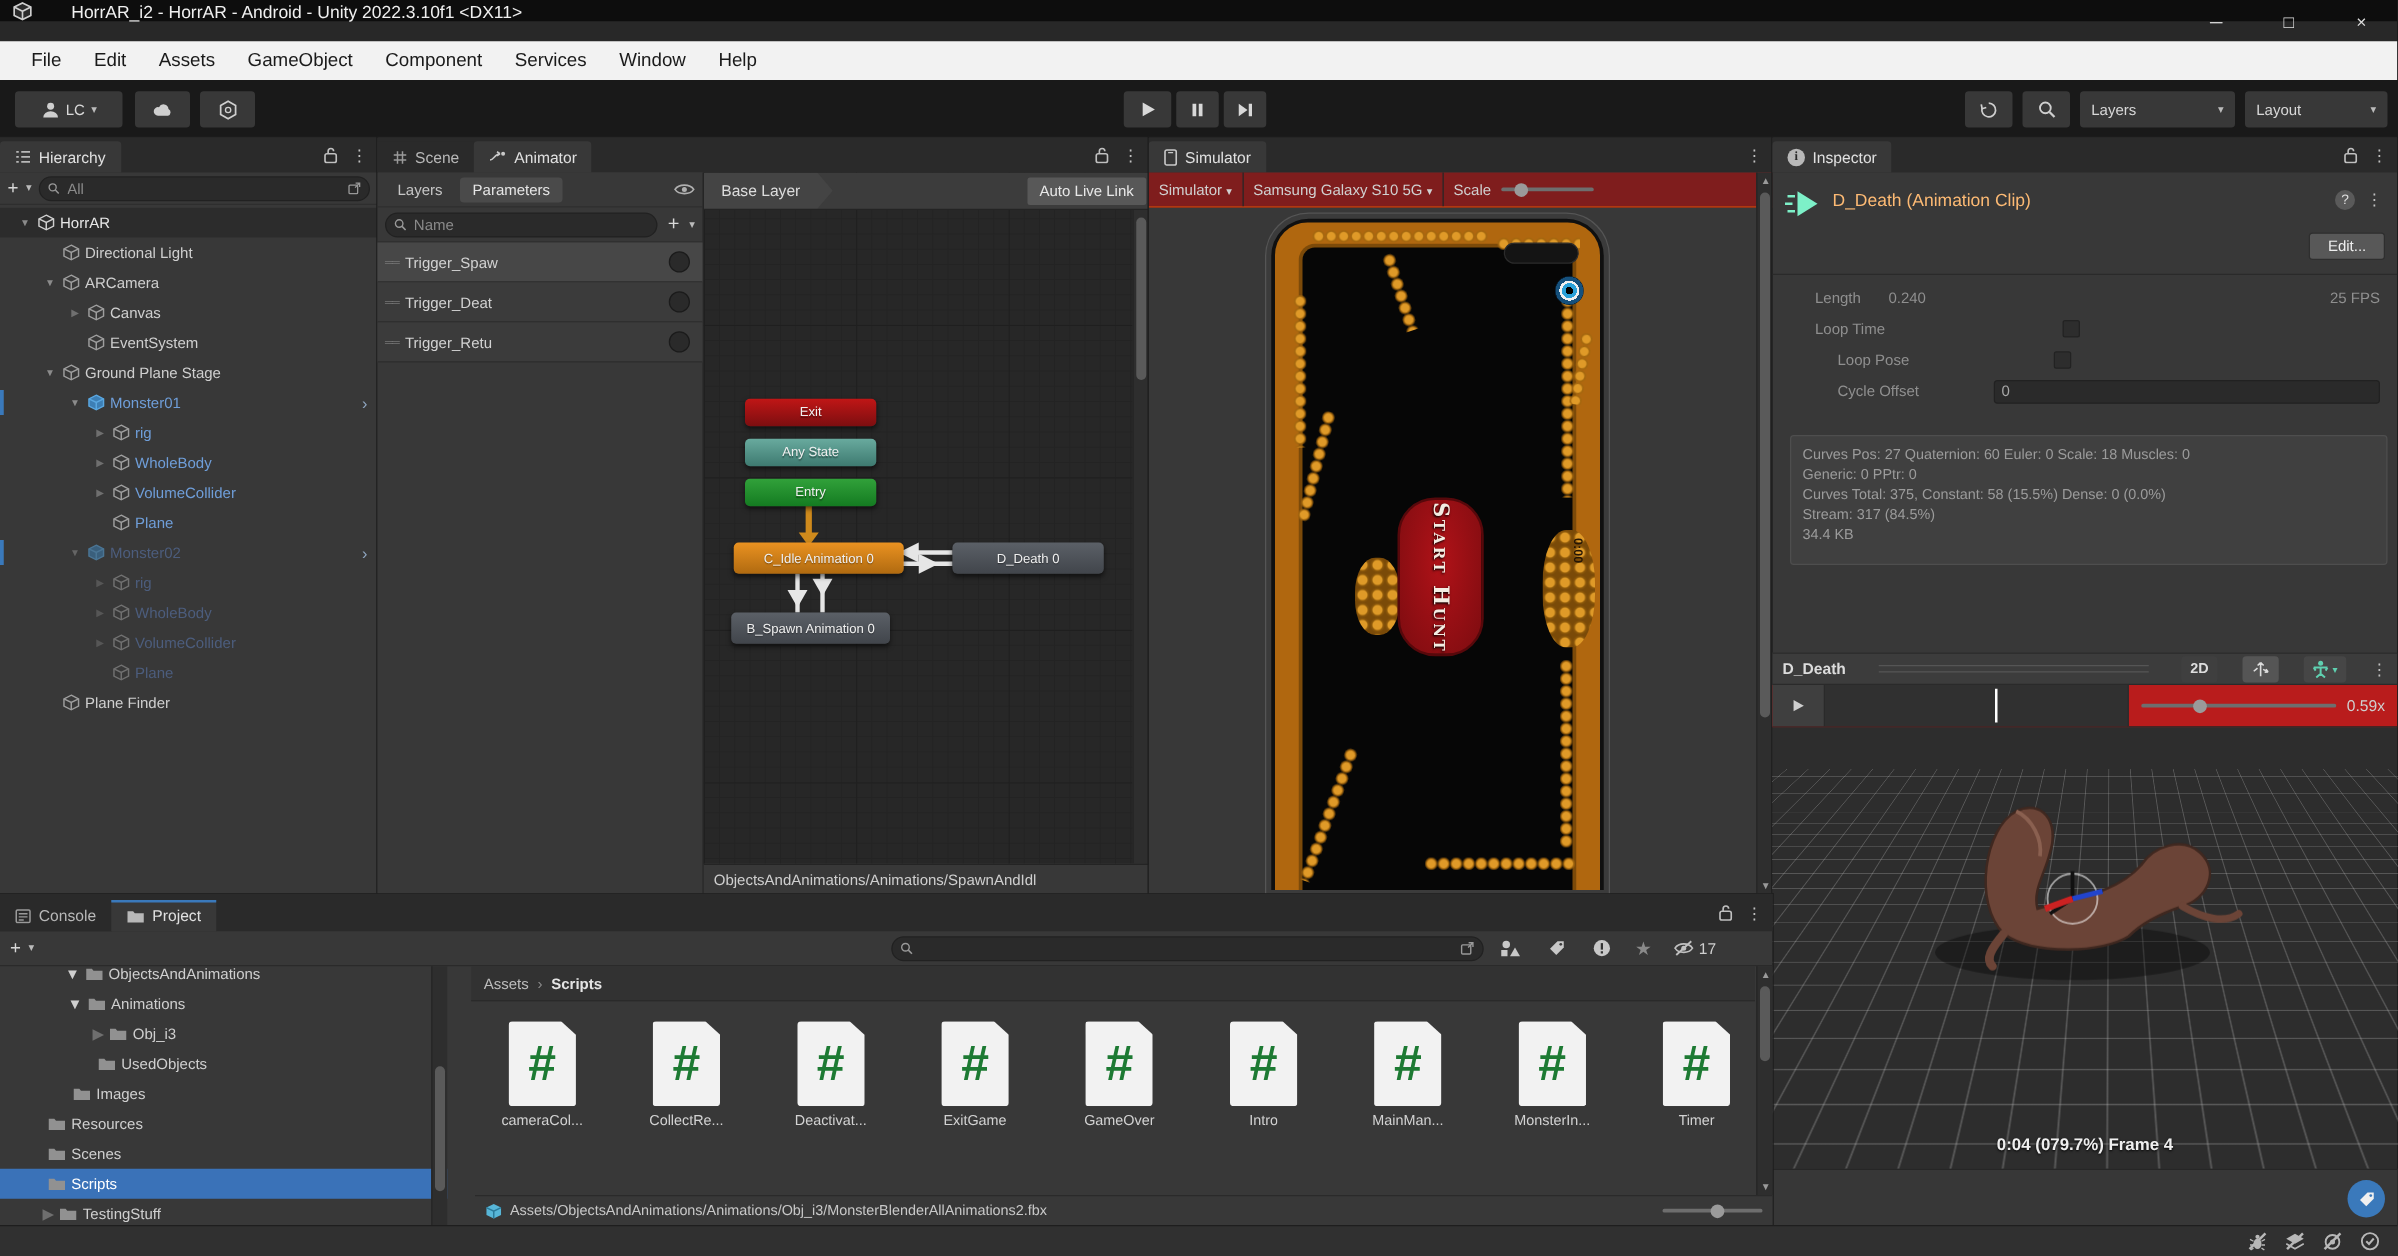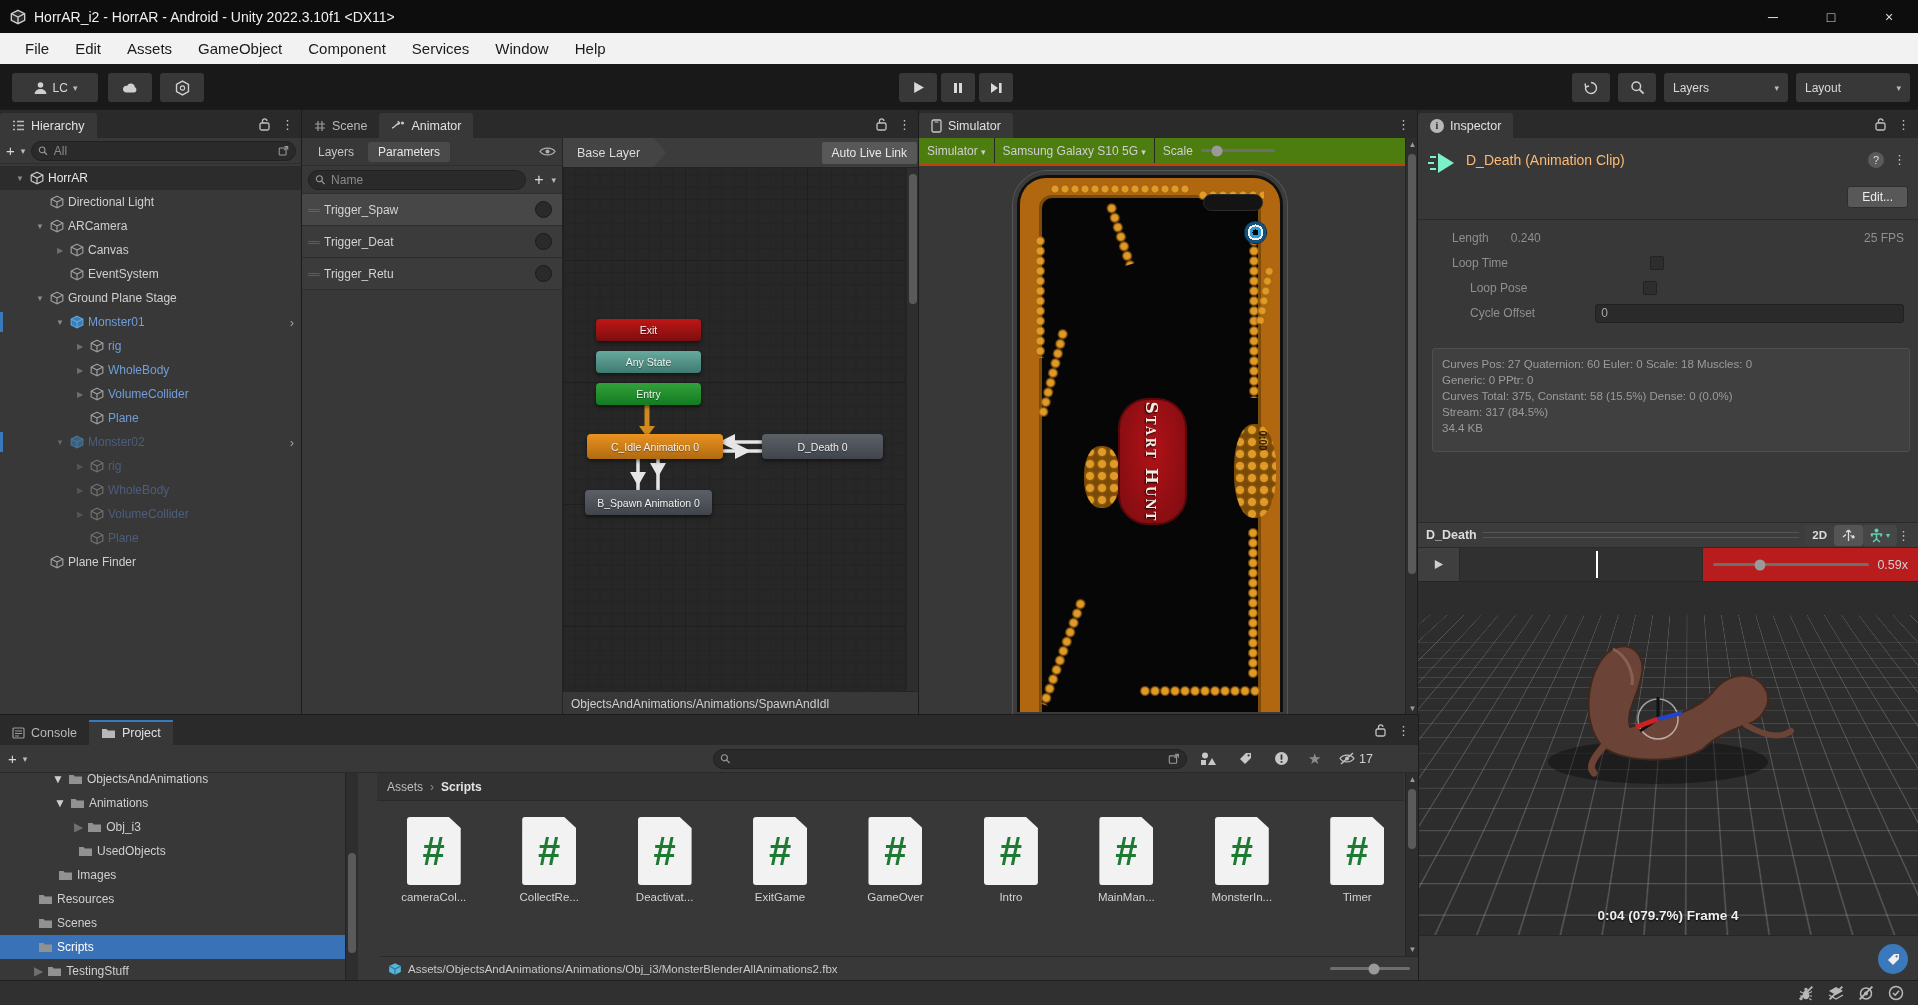--- a/index.html
+++ b/index.html
@@ -1,21 +1,21 @@
 <!DOCTYPE html>
 <html><head>
 <meta charset="utf-8">
 <style>
   html,body{margin:0;padding:0;background:#111;}
   *{box-sizing:border-box;font-family:"Liberation Sans","DejaVu Sans",sans-serif;}
   .app{position:relative;width:1918px;height:1005px;background:#282828;overflow:hidden;color:#cfcfcf;font-size:12px;}
   svg{display:block}
 
   
-  .titlebar{position:absolute;left:0;top:0;width:100%;height:33px;background:#0d0d0d;display:flex;align-items:center;color:#eee;}
+  .titlebar{position:absolute;left:0;top:0;width:100%;height:17px;background:#0d0d0d;display:flex;align-items:center;color:#eee;gap:23px;}
   .titlebar .appicon{margin:0 8px 0 10px}
   .titlebar .title{font-size:14px;color:#f0f0f0}
   .wincontrols{position:absolute;right:0;top:0;height:33px;display:flex}
   .winbtn{width:58px;height:33px;display:flex;align-items:center;justify-content:center;color:#ddd;font-size:14px}
   
   .menubar{position:absolute;left:0;top:33px;width:100%;height:31px;background:#f2f2f2;display:flex;align-items:center;padding-left:12px;gap:0;}
   .menubar .mi{color:#1a1a1a;font-size:15px;padding:0 13px;}
   
   .toolbar{position:absolute;left:0;top:64px;width:100%;height:46px;background:#191919;}
   .tbtn{position:absolute;top:9px;height:29px;background:#383838;border-radius:3px;display:flex;align-items:center;justify-content:center;gap:5px;color:#d8d8d8;font-size:12px;}
@@ -71,21 +71,21 @@
   .node.exit{background:linear-gradient(#c01616,#7c0e10)}
   .node.anystate{background:linear-gradient(#68aa9e,#3e7a70)}
   .node.entry{background:linear-gradient(#31a13a,#147b21)}
   .node.active{background:linear-gradient(#ea9221,#b06a10)}
   .node.state{background:linear-gradient(#5b6067,#41454b)}
   .a-status{position:absolute;left:261px;right:0;bottom:0;height:24px;background:#383838;border-top:1px solid #242424;display:flex;align-items:center;padding:0 8px;color:#cfcfcf;white-space:nowrap;overflow:hidden}
   .vscroll{position:absolute;width:13px;background:#2e2e2e;border-left:1px solid #242424}
   .vthumb{position:absolute;left:2px;right:2px;background:#5a5a5a;border-radius:5px}
   .sarrow{position:absolute;left:0;width:13px;height:13px;color:#9a9a9a;font-size:8px;display:flex;align-items:center;justify-content:center}
   
-  .sim-toolbar{position:absolute;left:0;top:28px;right:0;height:28px;background:#4d7c0f;border-bottom:3px solid #c2410c;display:flex;align-items:center;gap:8px;padding:0 8px;color:#d0d0d0}
+  .sim-toolbar{position:absolute;left:0;top:28px;right:0;height:28px;background:#7f1d1d;border-bottom:1px solid #c2410c;display:flex;align-items:center;gap:8px;padding:0 8px;color:#d0d0d0}
   .sim-sep{width:1px;height:100%;background:#262626}
   .slider-track{height:3px;background:#6e6e6e;border-radius:2px;position:relative}
   .slider-knob{position:absolute;top:50%;transform:translate(-50%,-50%);width:11px;height:11px;border-radius:50%;background:#9a9a9a}
   .phone{position:absolute;left:94px;top:61px;width:274px;height:545px;background:#101010;border:4px solid #3b3b3b;border-radius:34px 34px 0 0;box-shadow:0 0 0 1px #555}
   .phone-screen{position:absolute;left:3px;top:3px;right:3px;bottom:0;border-radius:26px 26px 0 0;overflow:hidden;background:#b0670f}
   .screen-black{position:absolute;left:22px;top:20px;right:22px;bottom:-10px;background:#060606;border-radius:10px;box-shadow:0 0 0 3px #7c4a09}
   .campill{position:absolute;right:17px;top:16px;width:60px;height:17px;border-radius:9px;background:#141414;border:1px solid #2b2b2b}
   .gameeye{position:absolute;right:13px;top:43px;width:23px;height:23px;border-radius:50%;background:radial-gradient(circle,#000 0 3px,#2aa0d8 3px 6px,#f0f0f0 6px 8px,#15507c 8px 11px,#0a2a44 11px)}
   .rope{position:absolute;background-image:radial-gradient(circle at 50% 50%,#e09a28 0 3px,#a2660e 4px,transparent 5.5px);background-size:10px 10px}
   .rope-clump{position:absolute;border-radius:45%;background-image:radial-gradient(circle at 50% 50%,#df9a28 0 3.5px,#8f5a0a 4.5px,transparent 6px);background-size:12px 12px;background-color:#7a4a08}
@@ -93,21 +93,21 @@
   .startbtn span{transform:rotate(90deg);white-space:nowrap;color:#f3ece2;font-family:"DejaVu Serif","Liberation Serif",serif;font-variant:small-caps;font-weight:bold;font-size:17px;letter-spacing:2px;text-shadow:1px 1px 2px #000}
   .gametimer{position:absolute;right:8px;top:257px;transform:rotate(90deg);color:#241505;font-weight:bold;font-size:10px}
   
   .insp-header{position:absolute;left:0;top:28px;right:0;height:82px;border-bottom:1px solid #2a2a2a}
   .insp-title{position:absolute;left:48px;top:14px;font-size:14px;color:#fdba74}
   .editbtn{position:absolute;right:10px;top:48px;background:#585858;border:1px solid #2e2e2e;border-radius:3px;color:#eee;padding:3px 14px;font-size:12px}
   .proprow{position:absolute;left:0;right:14px;height:20px;display:flex;align-items:center;color:#8f8f8f}
   .checkbox{width:14px;height:14px;background:#2d2d2d;border:1px solid #222;border-radius:2px}
   .textfield{background:#2a2a2a;border:1px solid #212121;border-radius:3px;color:#a8a8a8;height:19px;padding:0 5px;font-size:12px;width:100%}
   .statsbox{position:absolute;left:14px;right:8px;top:238px;height:104px;background:#404040;border:1px solid #4e4e4e;border-radius:3px;padding:7px 9px;color:#9b9b9b;font-size:11.5px;line-height:16px}
-  .phead{position:absolute;left:0;right:0;top:412px;height:26px;background:#3c3c3c;border-top:1px solid #2a2a2a;border-bottom:1px solid #2a2a2a;display:flex;align-items:center;padding:0 8px;gap:0}
+  .phead{position:absolute;left:0;right:0;top:412px;height:26px;background:#3c3c3c;border-top:1px solid #2a2a2a;border-bottom:1px solid #2a2a2a;display:flex;align-items:center;padding:0 8px;gap:20px}
   .phead .pname{font-weight:bold;color:#dcdcdc;font-size:12.5px}
   .phead .draglines{flex:1;height:6px;border-top:1px solid #555;border-bottom:1px solid #555;margin:0 6px}
   .minibtn{background:#464646;border-radius:3px;color:#ddd;height:21px;display:flex;align-items:center;justify-content:center;padding:0 7px;font-size:11.5px;gap:3px}
   .playbar{position:absolute;left:0;right:0;top:438px;height:34px;background:#b91c1c;border-bottom:1px solid #262626;display:flex;}
   .playbtn{width:42px;height:100%;background:#3f3f3f;border-right:1px solid #2a2a2a;display:flex;align-items:center;justify-content:center}
   .scrub{position:relative;flex:1;height:100%;background:#303030;border-right:1px solid #2a2a2a}
   .playhead{position:absolute;top:3px;bottom:3px;width:2px;background:#fff;left:56%}
   .speedzone{width:215px;height:100%;display:flex;align-items:center;gap:8px;padding:0 10px}
   .p3d{position:absolute;left:0;right:0;top:472px;height:353px;background:#2d2d2d;overflow:hidden}
   .p3d .grid{position:absolute;left:-380px;top:-200px;width:1300px;height:950px;

